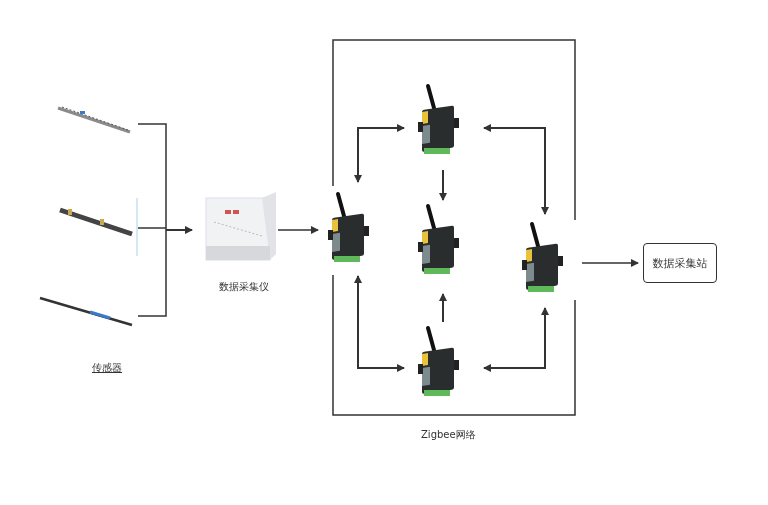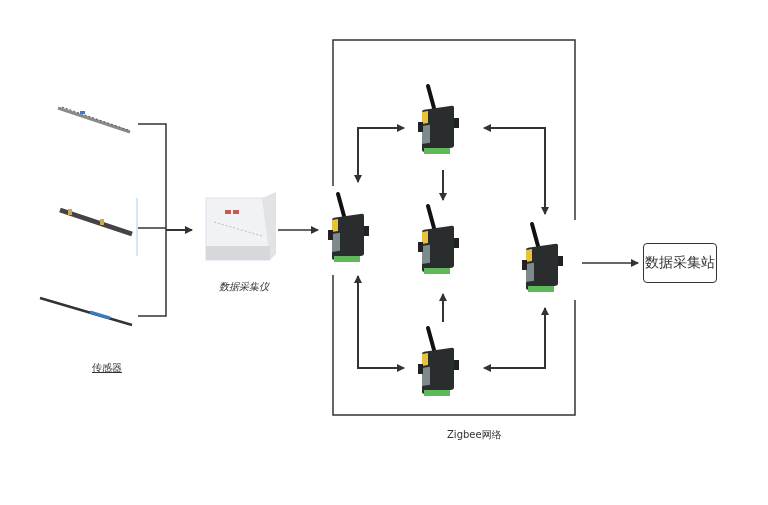--- a/index.html
+++ b/index.html
@@ -1,19 +1,19 @@
 <!DOCTYPE html>
 <html><head>
 <meta charset="utf-8">
 <style>
   html, body { margin:0; padding:0; background:#ffffff; }
   body { width:768px; height:505px; position:relative; overflow:hidden; font-family:"DejaVu Sans", sans-serif; }
   svg.canvas { position:absolute; left:0; top:0; }
   .lbl { position:absolute; font-size:10px; color:#333; white-space:nowrap; }
-  .station { position:absolute; left:643px; top:243px; width:74px; height:40px; border:1.5px solid #333; border-radius:4px; box-sizing:border-box; display:flex; align-items:center; justify-content:center; font-size:14px; color:#333; background:#fff; }
+  .station { position:absolute; left:643px; top:243px; width:74px; height:40px; border:1.5px solid #333; border-radius:4px; box-sizing:border-box; display:flex; align-items:center; justify-content:center; font-size:11px; color:#333; background:#fff; }
 </style>
 </head>
 <body>
 
 <svg class="canvas" width="768" height="505" viewBox="0 0 768 505">
   <defs>
     <marker id="ah" markerWidth="8" markerHeight="8" refX="7" refY="4" orient="auto" markerUnits="userSpaceOnUse">
       <path d="M0,0 L8,4 L0,8 Z" fill="#333"></path>
     </marker>
     <g id="module">
@@ -81,17 +81,17 @@
     <polyline points="358,286 358,368 404,368" marker-end="url(#ah)"></polyline>
     <line x1="358" y1="350" x2="358" y2="276" marker-end="url(#ah)"></line>
     <polyline points="545,310 545,368 484,368" marker-end="url(#ah)"></polyline>
     <line x1="545" y1="355" x2="545" y2="308" marker-end="url(#ah)"></line>
   </g>
 
   <line x1="582" y1="263" x2="638" y2="263" stroke="#333" stroke-width="1.5" marker-end="url(#ah)"></line>
 </svg>
 
 <div class="lbl" style="left:92px;top:361px;text-decoration:underline;">传感器</div>
-<div class="lbl" style="left:219px;top:280px;font-style:italic;">数据采集仪</div>
-<div class="lbl" style="left:421px;top:428px;margin-left:26px;">Zigbee网络</div>
+<div class="lbl" style="left:219px;top:280px;">数据采集仪</div>
+<div class="lbl" style="left:421px;top:428px;">Zigbee网络</div>
 <div class="station">
     <span>数据采集站</span>
   </div>
 
 </body></html>

